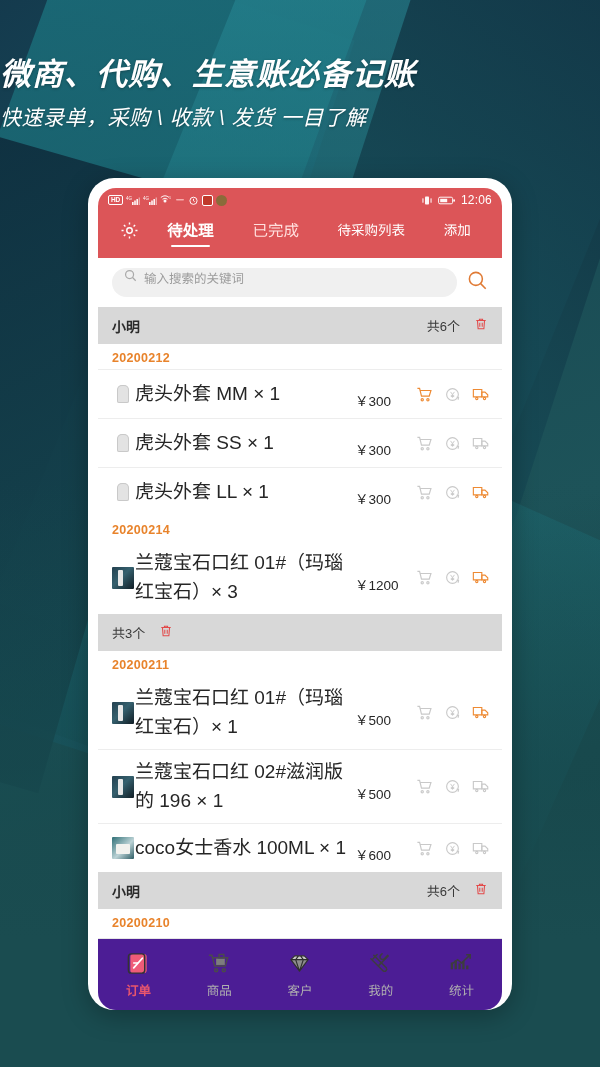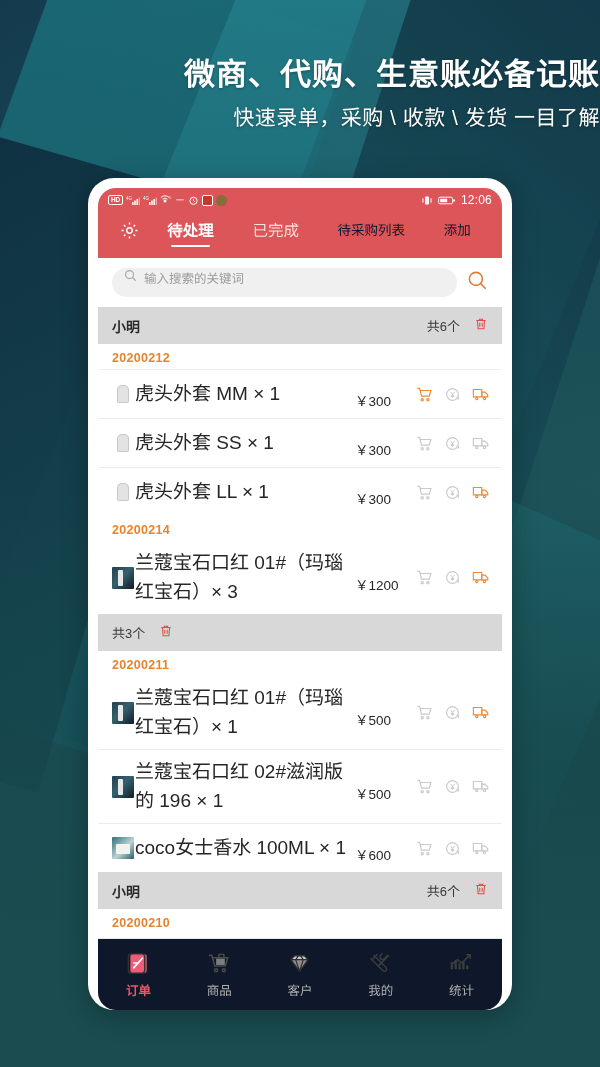--- a/index.html
+++ b/index.html
@@ -33,21 +33,21 @@
   .s5 { top:120px; left:-60px; width:280px; height:620px;
         background:linear-gradient(140deg,#0d2738 0%,#16454d 100%);
         transform:rotate(16deg); opacity:.85; }
   .s6 { top:420px; left:330px; width:360px; height:560px;
         background:linear-gradient(175deg,#1d6a72 0%,#16474c 100%);
         transform:rotate(24deg); opacity:.5; }
   .bg .veil { position:absolute; inset:0;
         background:linear-gradient(180deg,rgba(20,62,70,0) 45%,rgba(22,72,76,.55) 72%,#1a4c50 88%,#1a4c50 100%); }
 
   
-  .promo { position:absolute; left:0; right:0; top:56px; text-align:right; z-index:5; }
+  .promo { position:absolute; left:0; right:0; top:56px; text-align:left; z-index:5;font-style:italic; }
   .promo .h1 { color:#ffffff; font-size:31px; font-weight:600; letter-spacing:1px;
                text-shadow:0 1px 3px rgba(0,0,0,.3); line-height:1.2; }
   .promo .h2 { color:#ffffff; font-size:21px; font-weight:400; letter-spacing:.5px;
                margin-top:8px; text-shadow:0 1px 3px rgba(0,0,0,.3); }
 
   
   .phone {
     position:absolute; left:88px; top:178px; width:424px; height:832px;
     background:#ffffff; border-radius:26px; z-index:6;
     box-shadow:0 6px 26px rgba(0,0,0,.28);
@@ -70,21 +70,21 @@
 
   .tabs { display:flex; align-items:center; height:46px; padding:0 12px 6px 12px; }
   .gear { width:38px; display:flex; align-items:center; justify-content:center;
           color:#fff; }
   .tablist { flex:1; display:flex; align-items:center; justify-content:space-around; }
   .tab { color:#ffdedd; font-size:15.5px; position:relative; padding-bottom:6px;
          white-space:nowrap; }
   .tab.active { color:#ffffff; font-weight:600; }
   .tab.active::after { content:""; position:absolute; left:4px; right:4px; bottom:-1px;
                        height:2.5px; background:#fff; border-radius:2px; }
-  .tab.small { font-size:13.5px; color:#0f172a; }
+  .tab.small { font-size:13.5px; color:#ffffff; }
 
   
   .searchwrap { display:flex; align-items:center; gap:10px;
                 padding:10px 14px 10px 14px; background:#fff; flex:0 0 auto; }
   .searchbox { flex:1; height:29px; background:#f0f0f0; border-radius:15px;
                display:flex; padding:0 12px; gap:7px; }
   .searchbox .ph { color:#9b9b9b; font-size:12.5px; }
   .bigsearch { color:#e07a34; display:flex; align-items:center; }
 
   
@@ -116,21 +116,21 @@
   .iname { flex:1; font-size:19px; color:#262626; line-height:1.5;
            padding-right:6px; word-break:break-all; }
   .iprice { width:60px; flex:0 0 60px; font-size:13.5px; color:#262626;
             text-align:left;margin-top:12px; }
   .iacts { display:flex; align-items:center; gap:9px; flex:0 0 auto; }
   .act { width:19px; height:19px; display:flex; align-items:center;
          justify-content:center; color:#c9c9c9; }
   .act.on { color:#ee8a33; }
 
   
-  .bottomnav { flex:0 0 auto; height:72px; background:#0f172a;
+  .bottomnav { flex:0 0 auto; height:72px; background:#4c1d95;
                border-top:1px solid #e6e6e6; display:flex; align-items:center; }
   .navitem { flex:1; display:flex; flex-direction:column; align-items:center;
              justify-content:center; gap:4px; }
   .navitem .ni { height:26px; display:flex; align-items:center; color:#7a7a7a; }
   .navitem .nl { font-size:12.5px; color:#b0b0b0; }
   .navitem.active .nl { color:#e8566d; font-weight:600; }
 </style>
 </head>
 <body>
 

